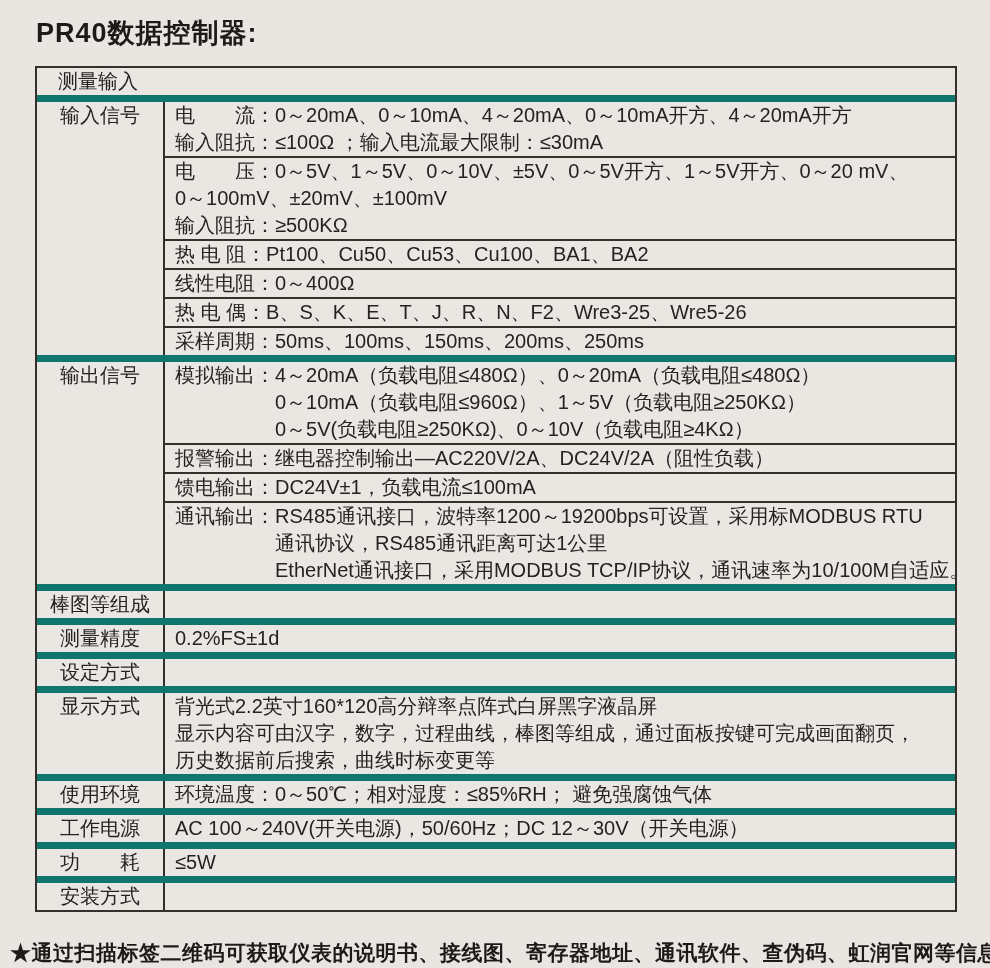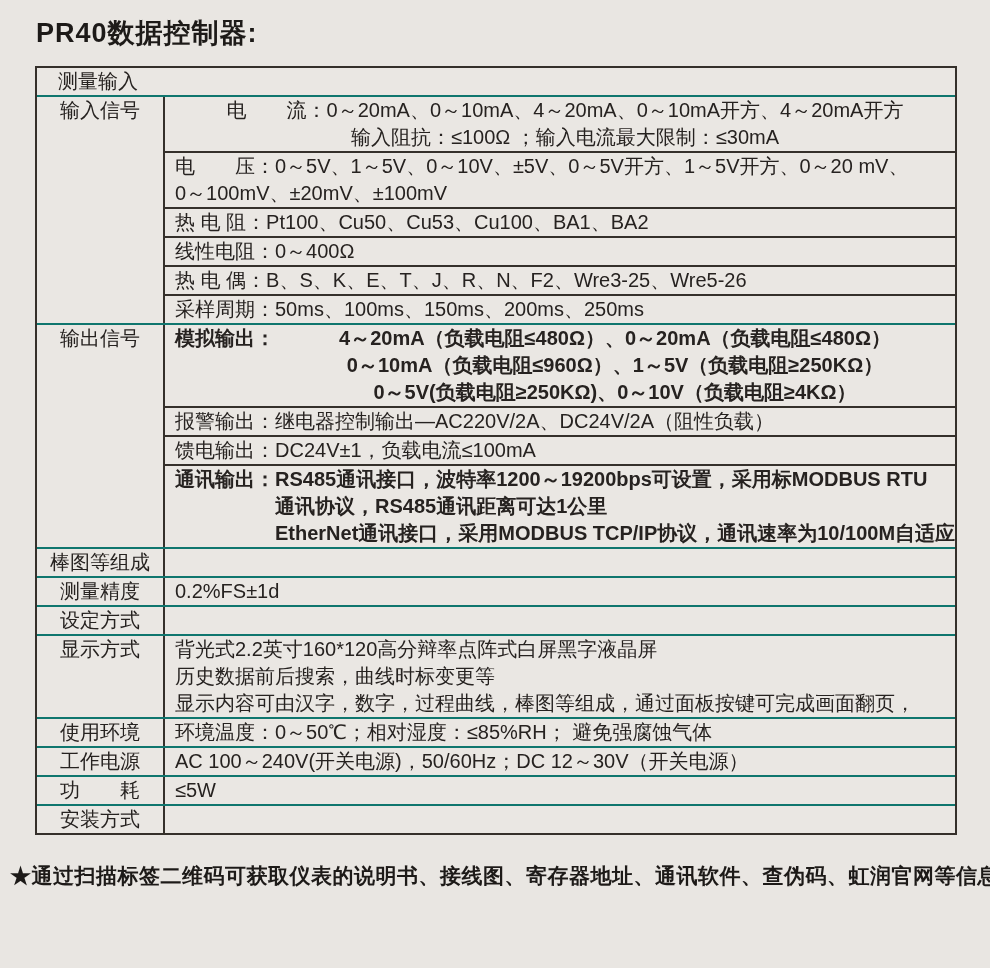--- a/index.html
+++ b/index.html
@@ -19,41 +19,41 @@
     letter-spacing:1px;
     color:#1d1a18;
   }
   .tbl{
     margin:15px 0 16px 35px;
     width:918px;
     border:2px solid #35302b;
     font-size:20px;
     background:#eae7e3;
   }
-  .row{display:flex;align-items:stretch;border-top:2px solid #0f766e;}
+  .row{display:flex;align-items:stretch;border-top:7px solid #0f766e;}
   .row:first-child{border-top:none;}
   .cell-full{flex:1;padding-left:21px;line-height:27px;white-space:nowrap;overflow:hidden;}
   .labelcell{
     flex:0 0 126px;
     border-right:2px solid #35302b;
     display:flex;justify-content:center;align-items:center;
     line-height:27px;white-space:nowrap;overflow:hidden;
   }
   .labelcell.top{align-items:flex-start;}
   .subrows{flex:1;min-width:0;}
   .subrow{border-top:2px solid #35302b;padding-left:10px;overflow:hidden;}
-  .subrow:first-child{border-top:none;text-align:center;}
+  .subrow:first-child{border-top:none;}
   .line{line-height:27px;white-space:nowrap;}
   .valcell{
     flex:1;min-width:0;
     padding-left:10px;
     display:flex;flex-direction:column;justify-content:center;
     overflow:hidden;
   }
-  .hang{display:flex;font-weight:bold;}
+  .hang{display:flex;}
   .hang .hlabel{flex:none;line-height:27px;white-space:nowrap;}
   .hang .hlines{flex:1;min-width:0;}
   .footer{
     margin:27px 0 0 10px;
     font-size:21px;
     font-weight:700;
     letter-spacing:0.5px;
     line-height:27px;
     white-space:nowrap;
     color:#1d1a18;
@@ -75,20 +75,21 @@
     <div class="row">
       <div class="labelcell top">输入信号</div>
       <div class="subrows">
         <div class="subrow">
           <div class="line">电　　流：0～20mA、0～10mA、4～20mA、0～10mA开方、4～20mA开方</div>
           <div class="line">输入阻抗：≤100Ω ；输入电流最大限制：≤30mA</div>
         </div>
         <div class="subrow">
           <div class="line">电　　压：0～5V、1～5V、0～10V、±5V、0～5V开方、1～5V开方、0～20 mV、</div>
           <div class="line">0～100mV、±20mV、±100mV</div>
+          <div class="line">输入阻抗：≥500KΩ</div>
         </div>
         <div class="subrow">
           <div class="line">热 电 阻：Pt100、Cu50、Cu53、Cu100、BA1、BA2</div>
         </div>
         <div class="subrow">
           <div class="line">线性电阻：0～400Ω</div>
         </div>
         <div class="subrow">
           <div class="line">热 电 偶：B、S、K、E、T、J、R、N、F2、Wre3-25、Wre5-26</div>
         </div>
@@ -138,22 +139,22 @@
     </div>
 
     <div class="row">
       <div class="labelcell">设定方式</div>
     </div>
 
     <div class="row">
       <div class="labelcell top">显示方式</div>
       <div class="valcell">
         <div class="line">背光式2.2英寸160*120高分辩率点阵式白屏黑字液晶屏</div>
+        <div class="line">显示内容可由汉字，数字，过程曲线，棒图等组成，通过面板按键可完成画面翻页，</div>
         <div class="line">历史数据前后搜索，曲线时标变更等</div>
-        <div class="line">显示内容可由汉字，数字，过程曲线，棒图等组成，通过面板按键可完成画面翻页，</div>
       </div>
     </div>
 
     <div class="row">
       <div class="labelcell">使用环境</div>
       <div class="valcell">环境温度：0～50℃；相对湿度：≤85%RH； 避免强腐蚀气体</div>
     </div>
 
     <div class="row">
       <div class="labelcell">工作电源</div>

